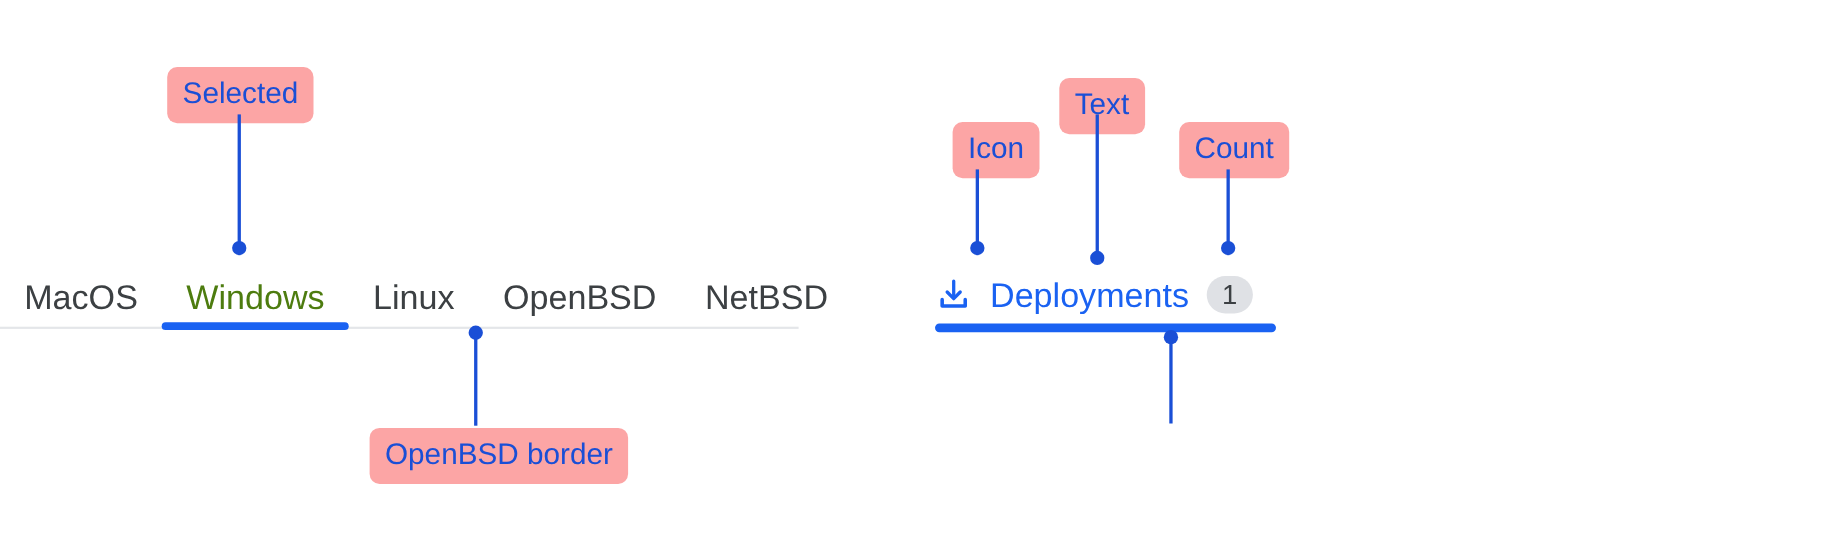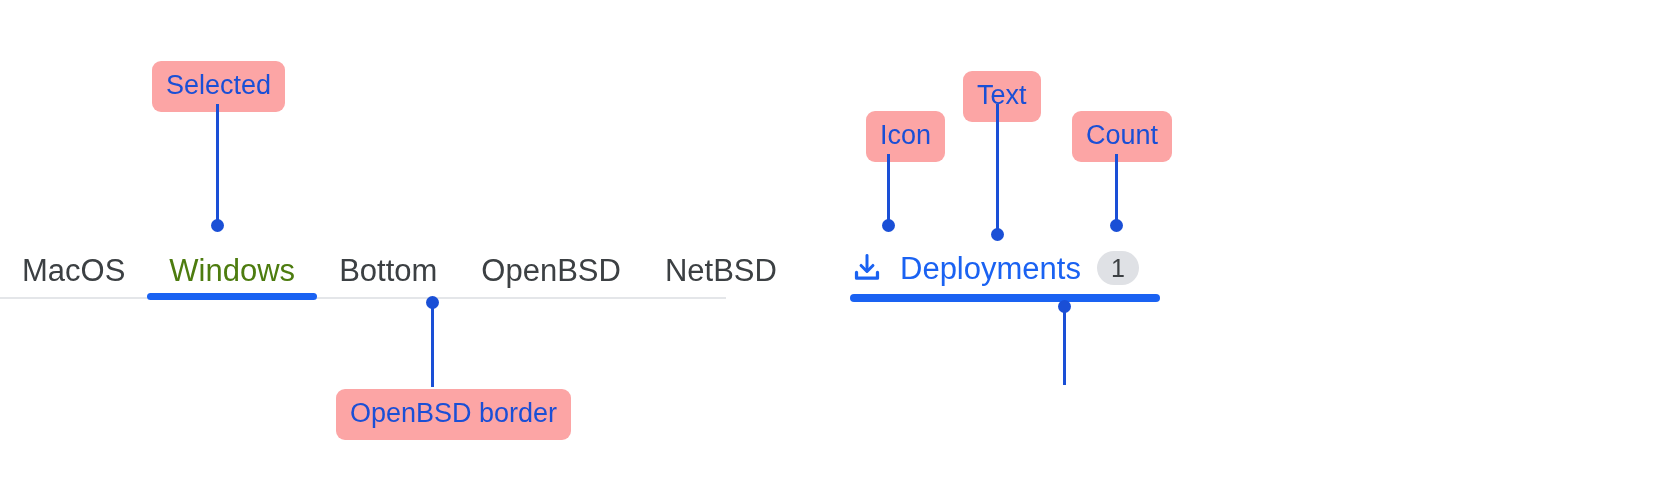--- a/index.html
+++ b/index.html
@@ -145,21 +145,21 @@
 <div id="stage">
 
   <div class="callout" style="left:152px; top:61px;">Selected</div>
   <div class="leader" style="left:216px; top:104px; height:122px;"></div>
   <div class="leader-dot" style="left:211px; top:219px;"></div>
 
   <div id="tabstrip">
     <div class="tabrow">
       <div class="tab">MacOS</div>
       <div class="tab selected">Windows</div>
-      <div class="tab">Bottom</div>
+      <div class="tab">Linux</div>
       <div class="tab">OpenBSD</div>
       <div class="tab">NetBSD</div>
     </div>
     <div id="tab-divider"></div>
     <div id="tab-underline" style="left: 147.359px; width: 169.766px;"></div>
   </div>
 
   <div class="leader-dot" style="left:426px; top:296px;"></div>
   <div class="leader" style="left:431px; top:303px; height:84px;"></div>
   <div class="callout" style="left:336px; top:389px;">OpenBSD border</div>

